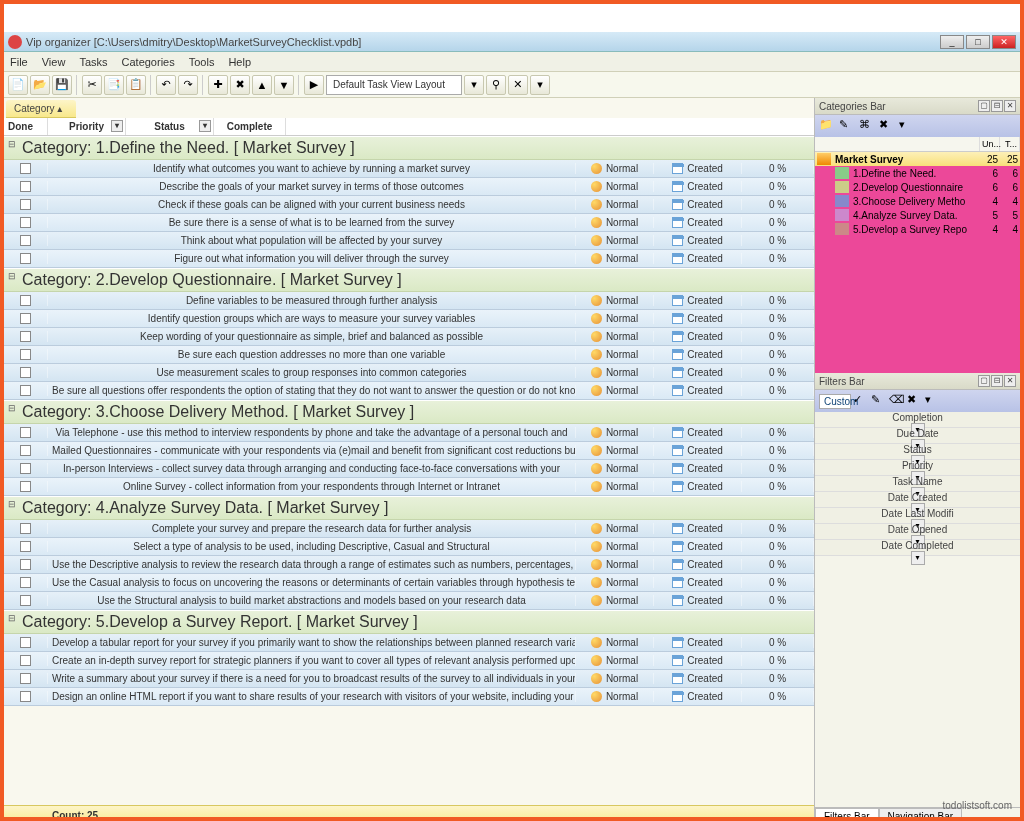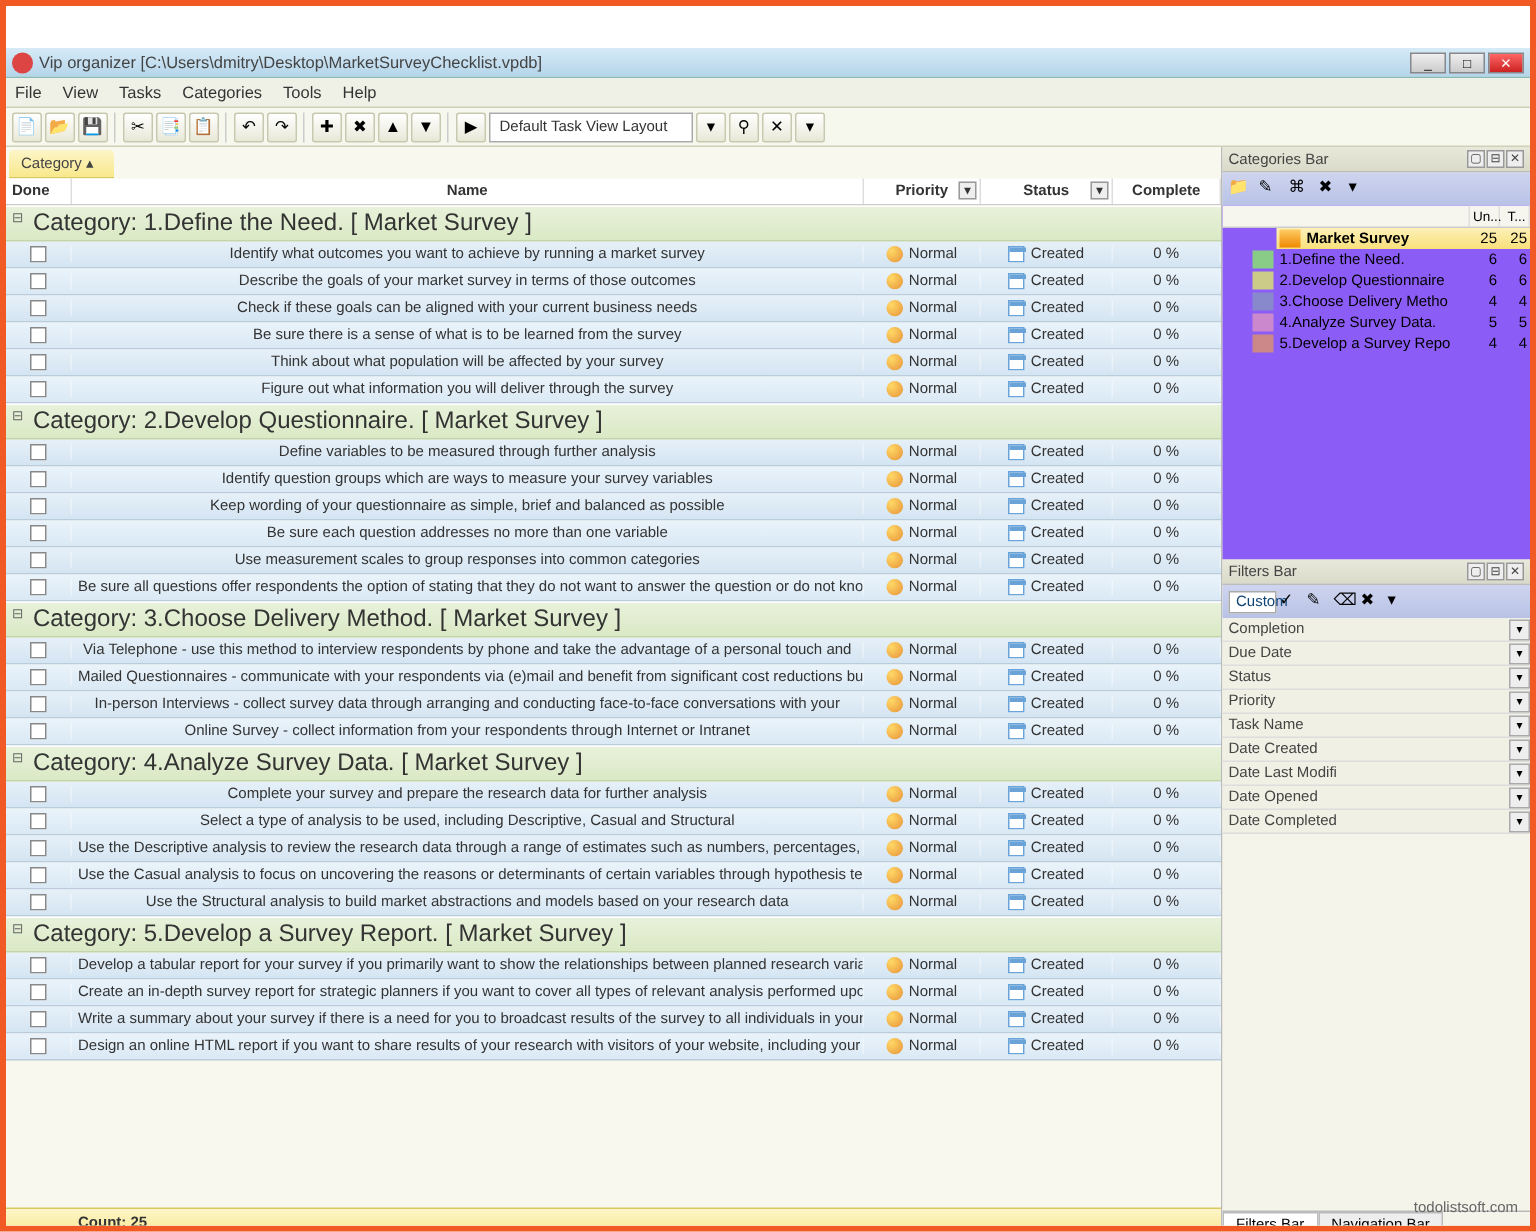--- a/index.html
+++ b/index.html
@@ -38,42 +38,42 @@
 .pball { display: inline-block; width: 11px; height: 11px; background: radial-gradient(circle at 30% 30%, #ffd966, #e69138); border-radius: 50%; margin-right: 4px; vertical-align: middle; }
 .sicon { display: inline-block; width: 11px; height: 11px; background: #fff; border: 1px solid #6aa3d8; margin-right: 4px; vertical-align: middle; position: relative; }
 .sicon::after { content: ""; position: absolute; top: 0; left: 0; width: 11px; height: 3px; background: #6aa3d8; }
 .statusbar { background: linear-gradient(#fdf5c8,#f8e88c); height: 20px; display: flex; align-items: center; padding: 0 8px; font-size: 10px; color: #333; border-top: 1px solid #d8c860; margin-top: auto; }
 .statusbar .cnt { margin-left: 40px; font-weight: bold; }
 .right { width: 206px; background: #f4f4ea; border-left: 1px solid #bbb; display: flex; flex-direction: column; }
 .panelhead { background: linear-gradient(#e8e9db,#d9dac8); padding: 2px 4px; font-size: 10px; color: #444; border-bottom: 1px solid #bbb; display: flex; align-items: flex-end; }
 .panelhead .pt { flex: 1; }
 .pbtns { display: flex; gap: 1px; }
 .pbtn { width: 12px; height: 12px; background: #eee; border: 1px solid #999; font-size: 8px; text-align: center; }
-.catpanel { background: #8b5cf6; flex: 0 0 236px; overflow: auto; }
+.catpanel { background: #ec4899; flex: 0 0 236px; overflow: auto; }
 .cattool { background: linear-gradient(#cfd5ef,#b8c2e6); height: 22px; display: flex; align-items: center; padding: 0 4px; gap: 4px; }
 .ctbtn { width: 16px; height: 16px; }
 .cathdr { display: flex; background: #f6f6ee; border-bottom: 1px solid #ccc; font-size: 9px; }
 .cathdr > div { padding: 2px; border-right: 1px solid #ddd; }
 .ch1 { flex: 1; }
 .ch2, .ch3 { width: 20px; text-align: right; }
 .treerow { display: flex; padding: 1px 2px; font-size: 10px; align-items: center; }
-.treerow.sel { background: linear-gradient(#fdf0b8,#f8e07a); margin-left: 36px; }
+.treerow.sel { background: linear-gradient(#fdf0b8,#f8e07a); }
 .treerow .tn { flex: 1; padding-left: 2px; overflow: hidden; white-space: nowrap; }
 .treerow .tc { width: 20px; text-align: right; }
 .tico { width: 14px; height: 12px; margin-right: 2px; display: inline-block; }
 .ti-folder { background: linear-gradient(#fc6,#e80); }
 .ti1 { background: #8c8; }
 .ti2 { background: #cc8; }
 .ti3 { background: #88c; }
 .ti4 { background: #c8c; }
 .ti5 { background: #c88; }
 .filterpanel { flex: 1; background: #f4f4ea; display: flex; flex-direction: column; }
 .ftool { background: linear-gradient(#cfd5ef,#b8c2e6); height: 22px; display: flex; align-items: center; padding: 0 4px; gap: 2px; }
 .cust { background: #fff; border: 1px solid #aaa; padding: 1px 4px; font-size: 10px; color: #147; width: 32px; }
-.frow { display: flex; background: #f0f0e4; border-bottom: 1px solid #ddd; height: 16px; align-items: center; font-size: 10px; }
+.frow { display: flex; background: #f0f0e4; border-bottom: 1px solid #ddd; height: 16px; align-items: center; font-size: 10px; flex-direction: column; }
 .frow .fn { flex: 1; padding: 0 4px; color: #444; }
 .frow .fd { width: 14px; height: 14px; background: #eee; border: 1px solid #aaa; font-size: 8px; text-align: center; line-height: 12px; }
 .bottomtabs { display: flex; background: #f4f4ea; border-top: 1px solid #bbb; }
 .btab { padding: 2px 8px; font-size: 10px; border: 1px solid #bbb; background: #eee; }
 .btab.act { background: #fff; }
 .watermark { position: absolute; right: 8px; bottom: 6px; font-size: 10px; color: #666; }
 </style>
 </head>
 <body>
 
@@ -119,21 +119,20 @@
   <div class="tbtn">⚲</div>
   <div class="tbtn">✕</div>
   <div class="tbtn">▾</div>
 </div>
 
 <div class="main">
   <div class="left">
     <div class="cattab"><span>Category</span>&nbsp;▴</div>
     <div class="colhead">
       <div class="c-done">Done</div>
-      <div class="c-name">Name</div>
       <div class="c-prio"><span>Priority</span><div class="dd">▾</div></div>
       <div class="c-stat"><span>Status</span><div class="dd">▾</div></div>
       <div class="c-comp">Complete</div>
     </div>
     <div class="tasklist" id="tasklist">
         <div class="catrow">Category: 1.Define the Need.   [ Market Survey ]</div>
         <div class="taskrow">
           <div class="c-done">
             <div class="chk"></div>
           </div>

